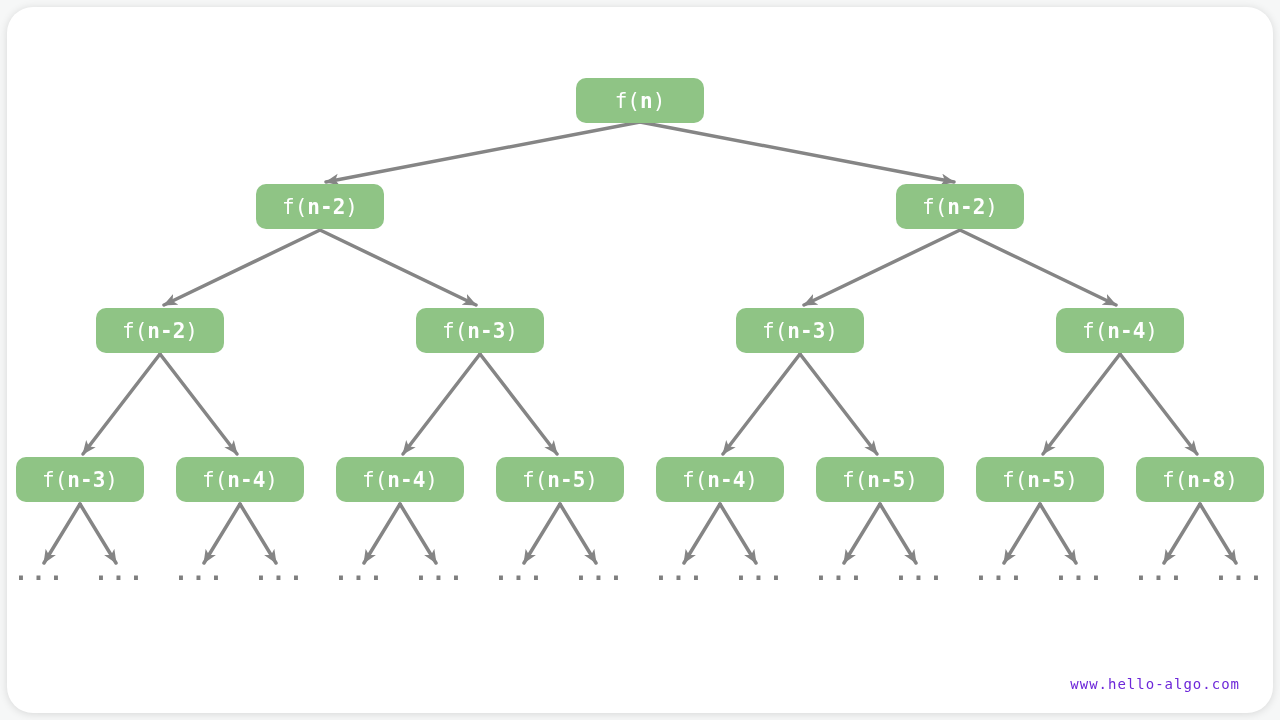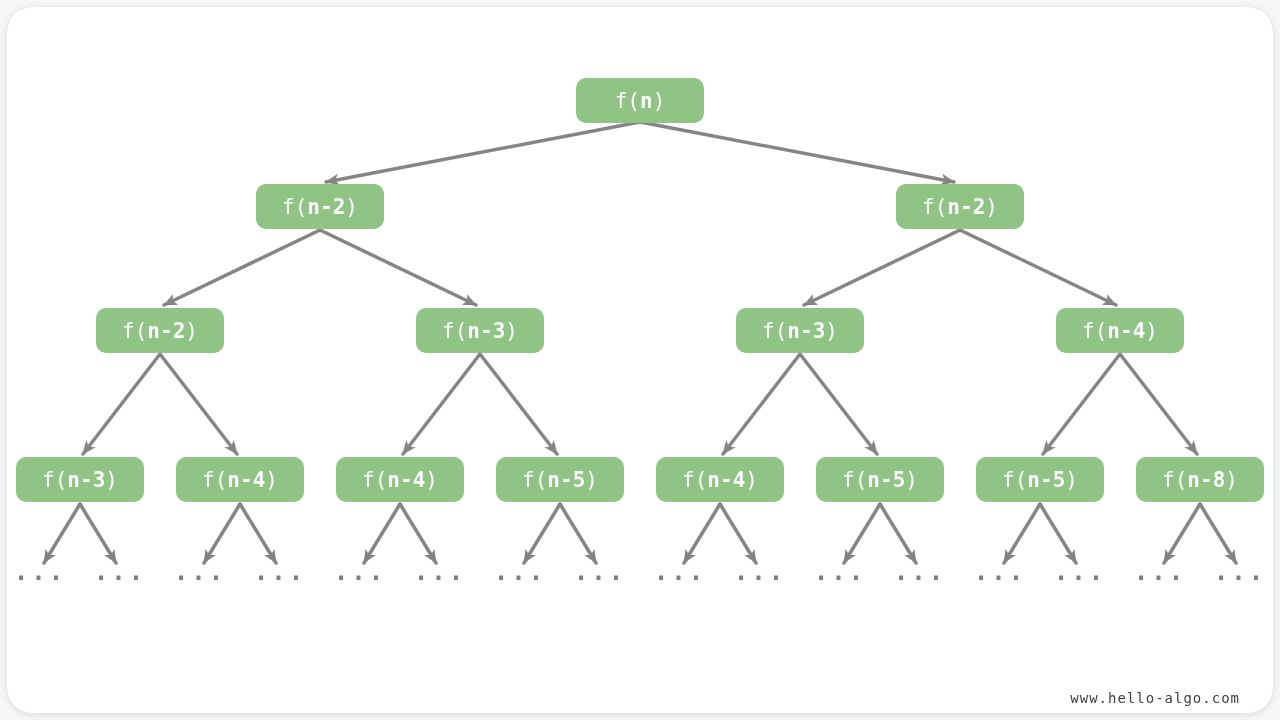--- a/index.html
+++ b/index.html
@@ -48,23 +48,23 @@
     color: #7f7f7f;
     font-weight: bold;
     font-size: 24px;
     letter-spacing: 3px;
     line-height: 28px;
     font-family: "DejaVu Sans Mono", monospace;
   }
   .watermark {
     position: absolute;
     right: 40px;
-    bottom: 14px;
+    bottom: 28px;
     font-size: 14px;
-    color: #404040;
+    color: #6d28d9;
     letter-spacing: 1px;
     font-family: "DejaVu Sans Mono", monospace;
   }
 </style>
 </head>
 <body>
 
 <div class="canvas-card"></div>
 
 <svg class="edges" viewBox="0 0 1280 720" xmlns="http://www.w3.org/2000/svg">

